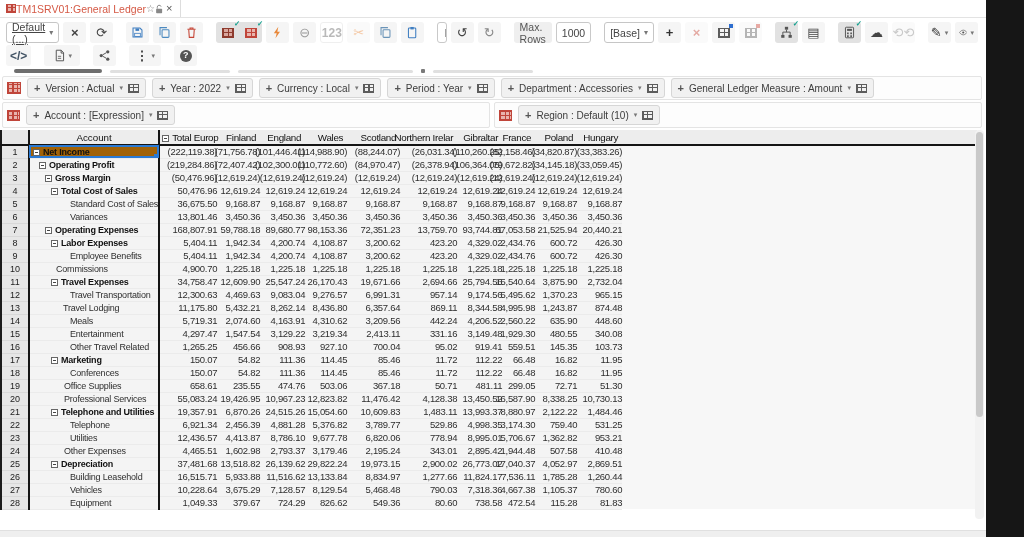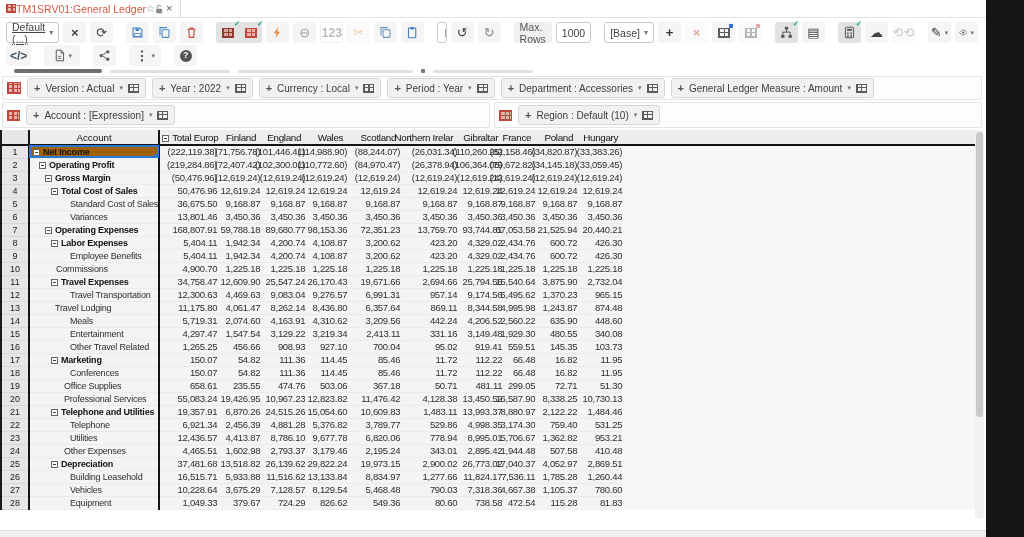--- a/index.html
+++ b/index.html
@@ -842,26 +842,26 @@
             <td class="val">
               <span class="v">1,370.23</span>
             </td>
             <td class="val">
               <span class="v">965.15</span>
             </td>
             <td class="filler"></td>
           </tr>
           <tr>
             <td class="num">13</td>
-            <td class="acct" style="padding-left:25px"><span class="lbl">Travel Lodging</span></td>
+            <td class="acct" style="padding-left:33px"><span class="lbl">Travel Lodging</span></td>
             <td class="val">
               <span class="v">11,175.80</span>
             </td>
             <td class="val">
-              <span class="v">4,061.47</span>
+              <span class="v">5,432.21</span>
             </td>
             <td class="val">
               <span class="v">8,262.14</span>
             </td>
             <td class="val">
               <span class="v">8,436.80</span>
             </td>
             <td class="val">
               <span class="v">6,357.64</span>
             </td>

